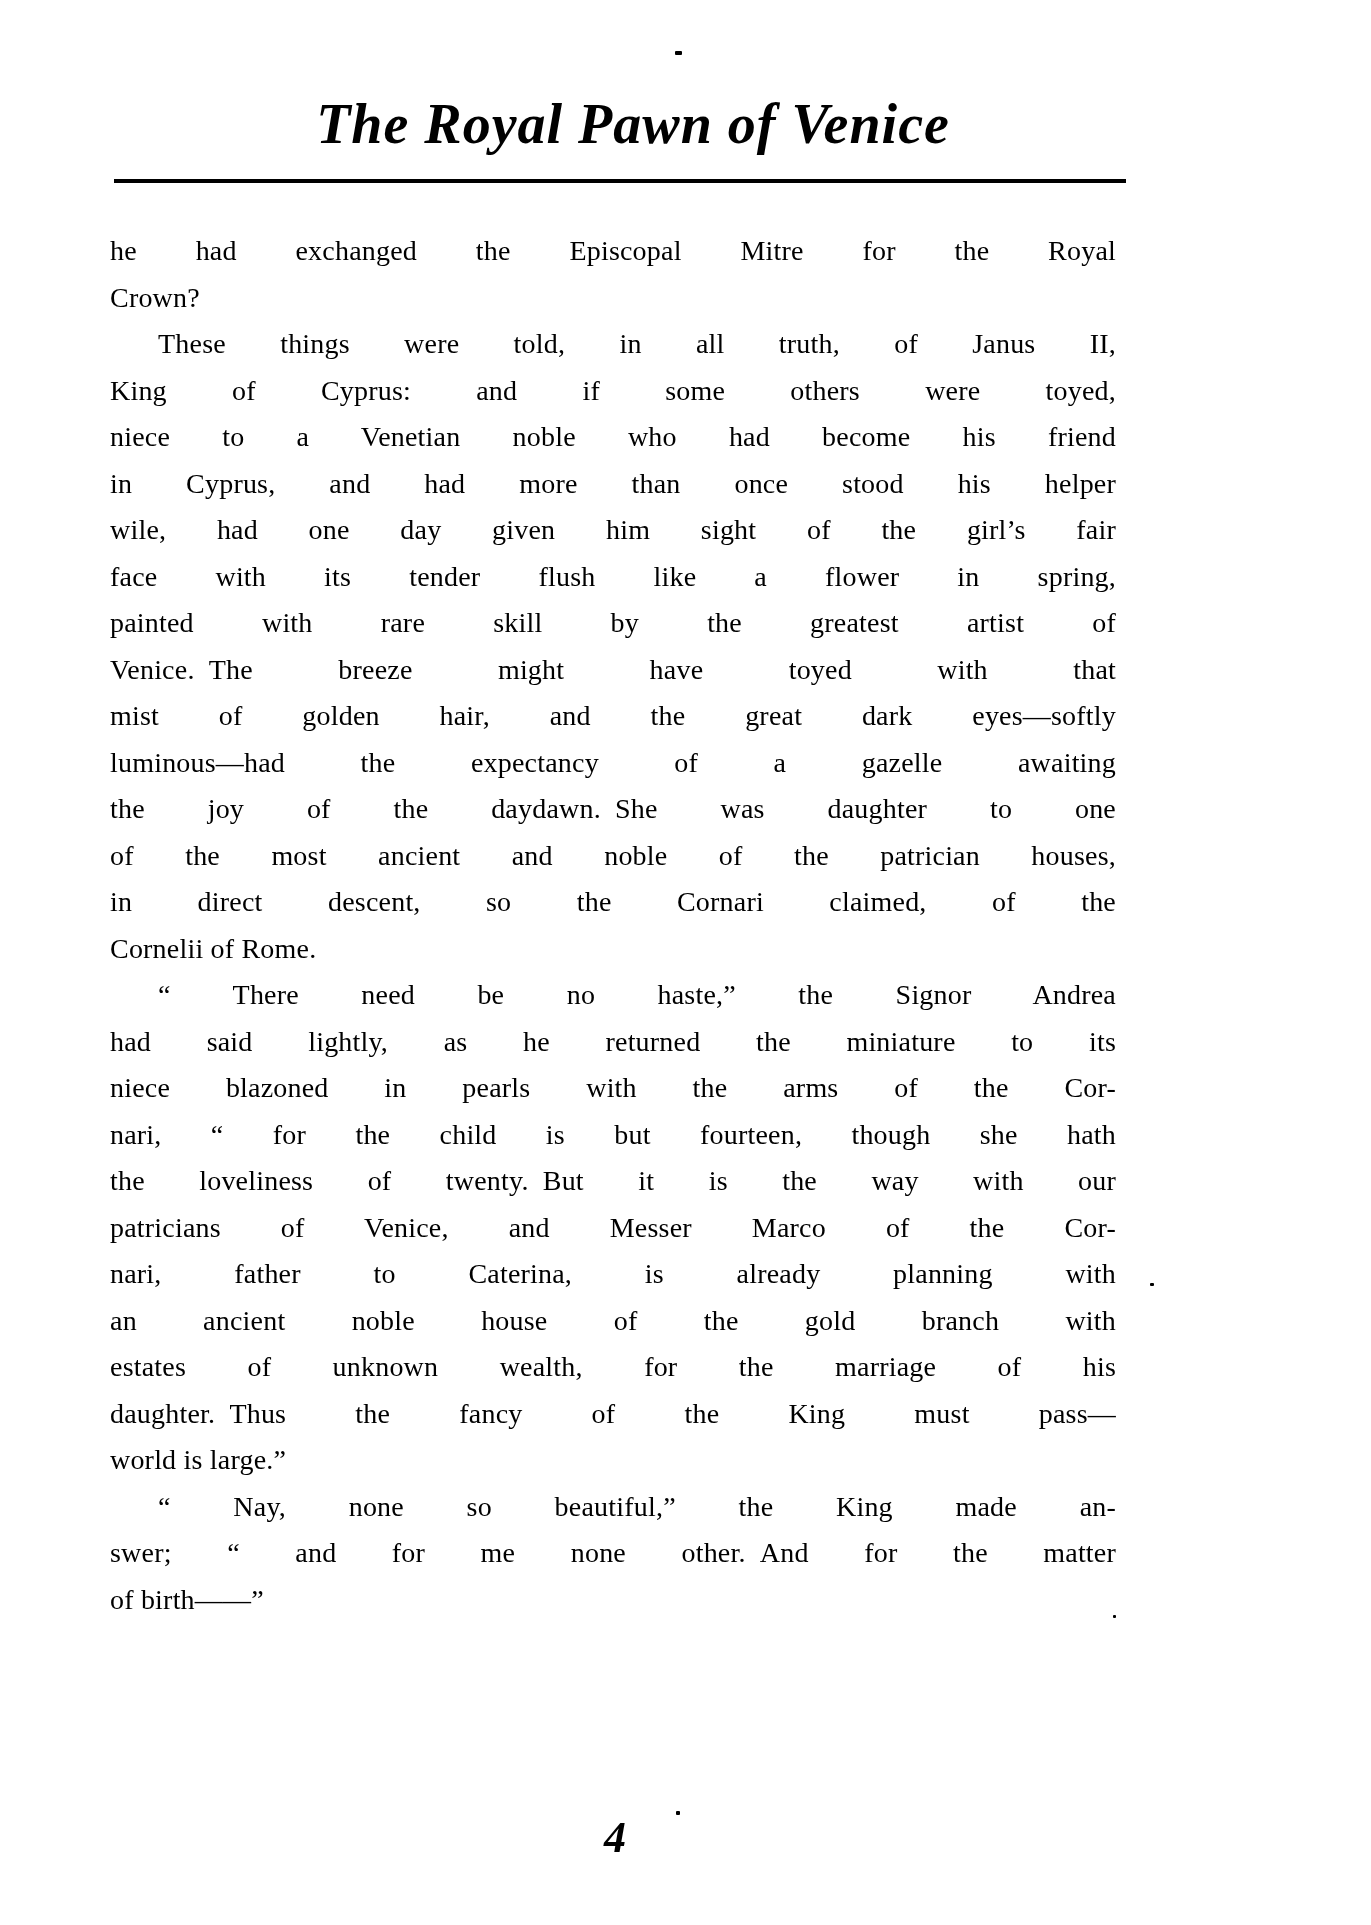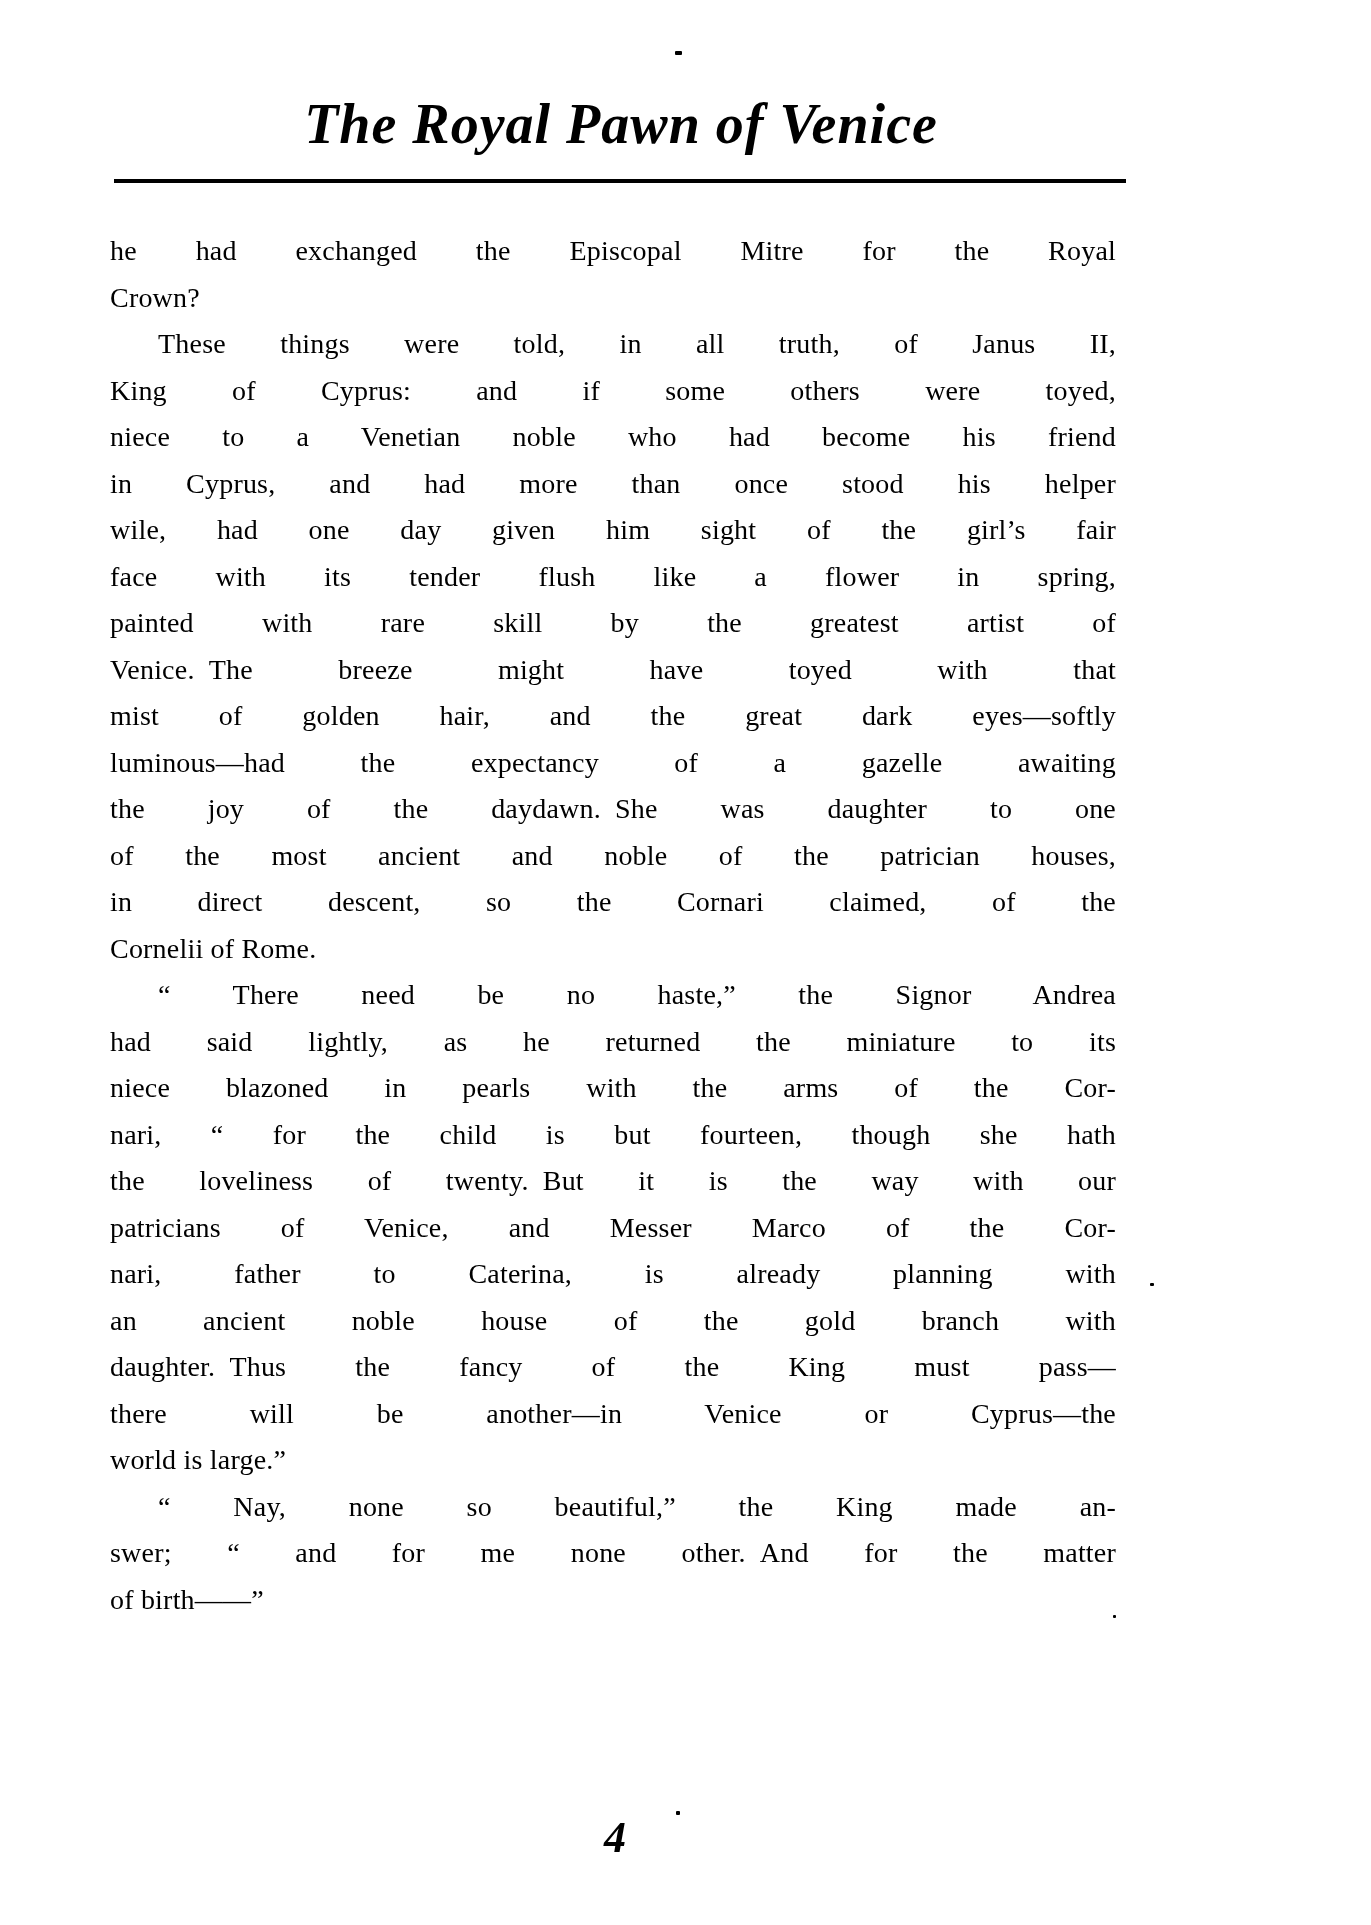--- a/index.html
+++ b/index.html
@@ -7,21 +7,21 @@
     position: relative;
     width: 1371px;
     height: 1925px;
     background: #ffffff;
     color: #000000;
     font-family: "Liberation Serif", "DejaVu Serif", serif;
     overflow: hidden;
   }
   .running-head {
     position: absolute;
-    left: 116px;
+    left: 128px;
     top: 92px;
     width: 1010px;
     text-align: center;
     font-size: 56px;
     font-style: italic;
     font-weight: bold;
     letter-spacing: 1px;
     white-space: nowrap;
   }
   .head-rule {
@@ -101,22 +101,22 @@
       <div class="line just">in direct descent, so the Cornari claimed, of the</div>
       <div class="line">Cornelii of Rome.</div>
       <div class="line indent just">“ There need be no haste,” the Signor Andrea</div>
       <div class="line just">had said lightly, as he returned the miniature to its</div>
       <div class="line just">niece blazoned in pearls with the arms of the Cor-</div>
       <div class="line just">nari, “ for the child is but fourteen, though she hath</div>
       <div class="line just">the loveliness of twenty. But it is the way with our</div>
       <div class="line just">patricians of Venice, and Messer Marco of the Cor-</div>
       <div class="line just">nari, father to Caterina, is already planning with</div>
       <div class="line just">an ancient noble house of the gold branch with</div>
+      <div class="line just">estates of unknown wealth, for the marriage of his</div>
       <div class="line just">daughter. Thus the fancy of the King must pass—</div>
-      <div class="line just">there will be another—in Venice or Cyprus—the</div>
       <div class="line">world is large.”</div>
       <div class="line indent just">“ Nay, none so beautiful,” the King made an-</div>
       <div class="line just">swer; “ and for me none other. And for the matter</div>
       <div class="line">of birth——”</div>
     </div>
 
   <span class="speck s2"></span>
   <span class="speck s3"></span>
   <span class="speck s4"></span>
 

